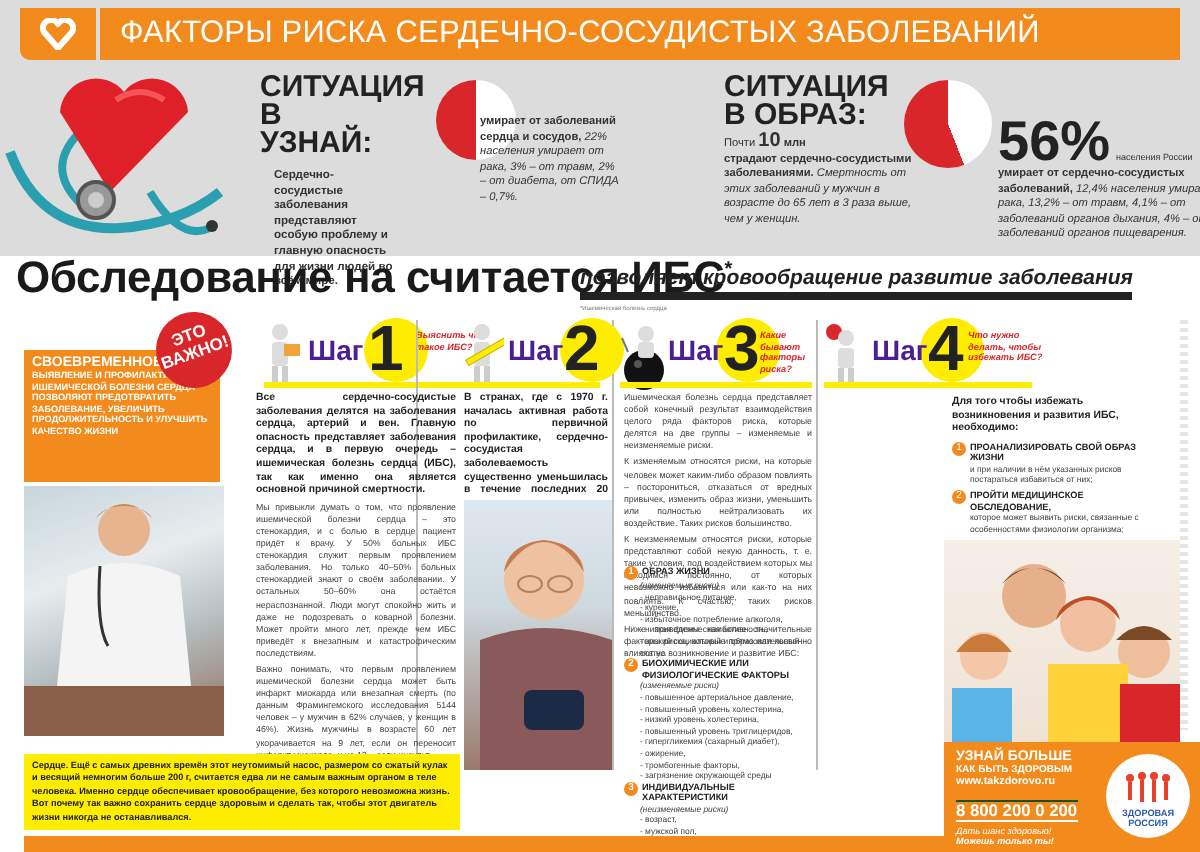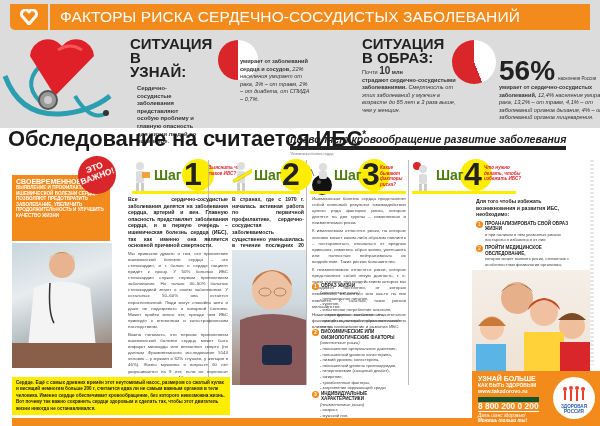--- a/index.html
+++ b/index.html
@@ -31,21 +31,21 @@
   .badge { position: absolute; left: 78px; top: 156px; width: 38px; height: 38px; border-radius: 50%; background: #d9262a; color: #fff; font-weight: bold; font-size: 8.5px; line-height: 8.5px; text-align: center; padding-top: 7px; transform: rotate(-20deg); z-index: 3; }
   .orange-box { position: absolute; left: 12px; top: 175px; width: 98px; height: 45px; background: #f28a1c; color: #fff; padding: 3px 4px; }
   .ob-head { font-weight: bold; font-size: 7px; }
   .ob-text { font-weight: bold; font-size: 4.6px; line-height: 5.6px; }
   .nurse-img { position: absolute; left: 12px; top: 243px; width: 100px; height: 125px; background: linear-gradient(160deg,#c6d6dd 0%,#e8ecee 35%,#b9c3c7 60%,#8e6d5a 100%); overflow: hidden; }
 
   
   .step { position: absolute; top: 155px; height: 40px; }
   .step-fig { position: absolute; left: 0; top: 6px; width: 20px; height: 30px; }
   .step-circle { position: absolute; top: 4px; width: 32px; height: 32px; border-radius: 50%; background: #ffed00; }
-  .step-label { position: absolute; top: 12px; font-weight: bold; font-size: 14px; color: #4d7c0f; }
+  .step-label { position: absolute; top: 12px; font-weight: bold; font-size: 14px; color: #4c1d95; }
   .step-num { position: absolute; top: 2px; font-weight: bold; font-size: 32px; line-height: 34px; color: #222; }
   .step-q { position: absolute; top: 10px; font-size: 4.6px; line-height: 5.5px; font-style: italic; font-weight: bold; color: #d9262a; }
   .step-bar { position: absolute; top: 36px; height: 3px; background: #ffed00; }
   .vsep { position: absolute; top: 160px; width: 1px; height: 225px; background: #bbb; }
 
   .col-text { position: absolute; font-size: 4.4px; line-height: 6.1px; color: #444; text-align: justify; }
   .col-text .bold { font-weight: bold; font-size: 5.2px; line-height: 6.6px; color: #222; }
   .col-text p { margin-bottom: 2px; }
 
   .yellow-box { position: absolute; left: 12px; top: 378px; width: 215px; height: 38px; background: #ffed00; padding: 3px 4px; font-size: 4.6px; line-height: 6.4px; font-weight: bold; color: #222; }
@@ -60,21 +60,21 @@
 
   .todo { position: absolute; left: 477px; top: 205px; width: 100px; font-size: 4.2px; line-height: 5.4px; color: #444; }
   .todo-intro { font-weight: bold; font-size: 5.2px; line-height: 6.6px; color: #222; margin-bottom: 3px; }
   .todo-item { display: flex; margin-bottom: 3px; }
   .todo-item b { font-size: 4.6px; color: #222; }
 
   .cta { position: absolute; left: 472px; top: 371px; width: 128px; height: 55px; background: #f28a1c; color: #fff; padding: 4px 6px; }
   .cta-1 { font-weight: bold; font-size: 7px; line-height: 7.5px; }
   .cta-2 { font-weight: bold; font-size: 5px; line-height: 5.6px; }
   .cta-url { font-weight: bold; font-size: 5.4px; line-height: 6.4px; }
-  .cta-phone { font-weight: bold; font-size: 8.4px; line-height: 9px; border-top: 5px solid #14532d; border-bottom: 1px solid #fff; display: inline-block; margin: 1px 0; }
+  .cta-phone { font-weight: bold; font-size: 8.4px; line-height: 9px; border-top: 1px solid #14532d; border-bottom: 1px solid #fff; display: inline-block; margin: 1px 0; }
   .cta-slogan { font-style: italic; font-size: 4.6px; line-height: 5.4px; }
   .zr-logo { position: absolute; right: 5px; top: 6px; width: 42px; height: 42px; border-radius: 50%; background: #fff; display: flex; flex-direction: column; align-items: center; justify-content: flex-end; padding-bottom: 5px; }
   .zr-logo span { color: #2b5ca8; font-weight: bold; font-size: 4.6px; line-height: 5px; text-align: center; }
 
   .bottom-bar { position: absolute; left: 12px; top: 418px; width: 460px; height: 8px; background: #f28a1c; }
   .side-strip { position: absolute; left: 590px; top: 160px; width: 4px; height: 205px; background: repeating-linear-gradient(180deg,#ccc 0 2px,#fff 2px 4px); opacity: 0.5; }
 </style>
 </head>
 <body>
 

